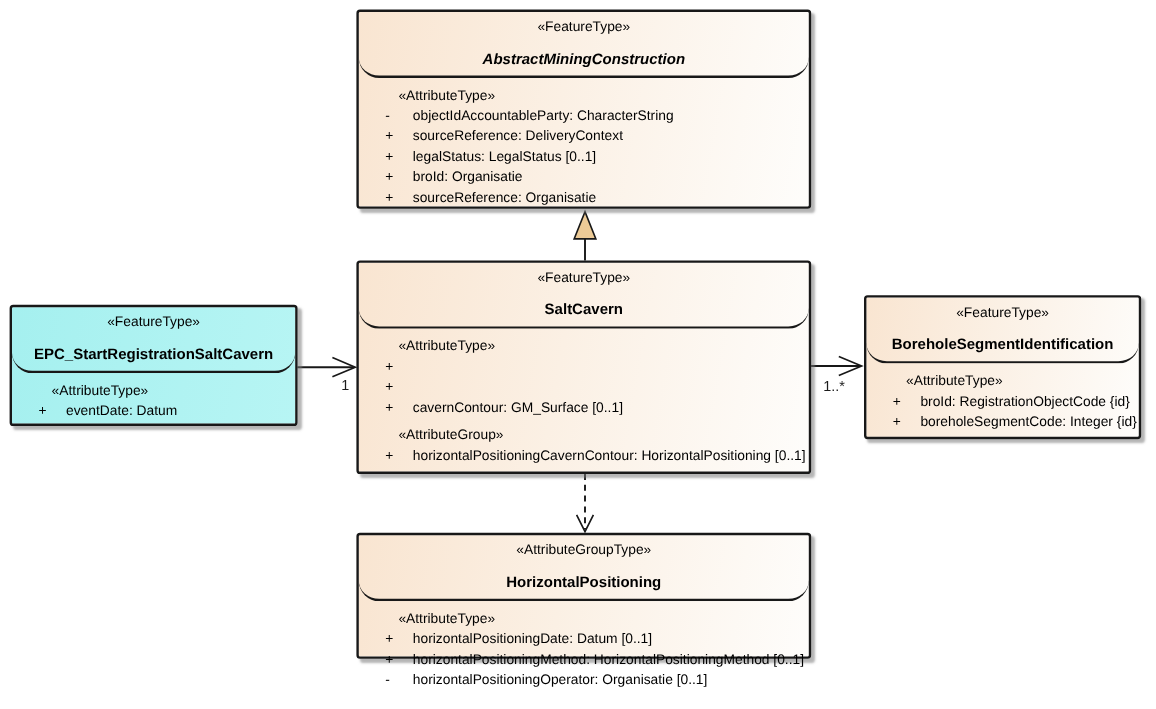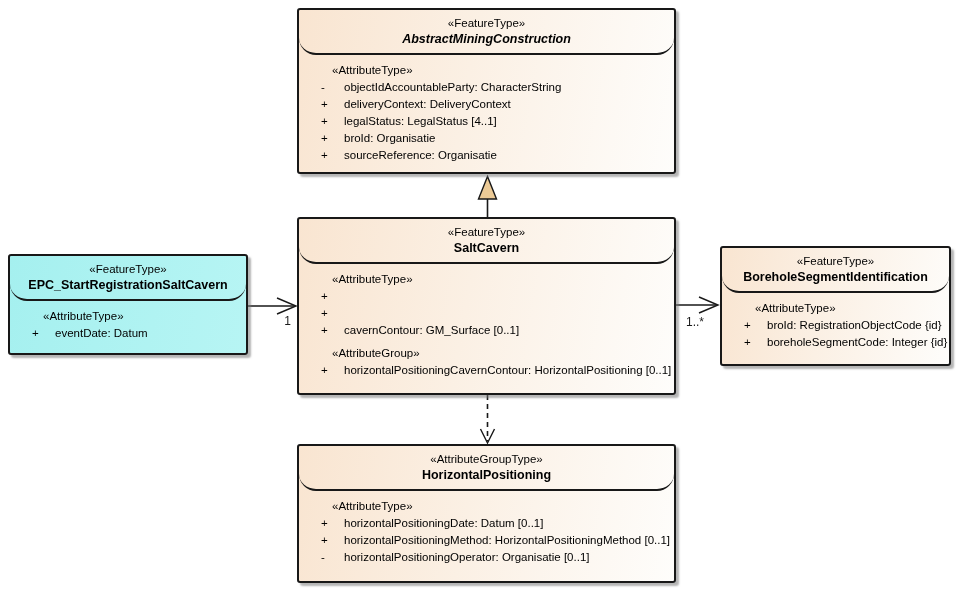--- a/index.html
+++ b/index.html
@@ -14,21 +14,21 @@
     box-shadow:3px 3px 2px rgba(120,120,120,0.55);
   }
   .uml-class.cyan { background:linear-gradient(100deg,#a5f0ef 0%,#b7f5f4 100%); }
   .class-title {
     border-bottom:2px solid #181818;
     display:flex; flex-direction:column; align-items:center; justify-content:center;
     padding:6px 4px 6px;
     border-radius:17px;
   }
   .stereotype { font-size:11.5px; line-height:14px; }
-  .class-name { font-size:12.5px; line-height:15px; font-weight:bold; margin-top:2px; }
+  .class-name { font-size:12.5px; line-height:15px; font-weight:bold; margin-top:12px; }
   .abstract-name { font-style:italic; }
   .class-body { padding:7px 4px 4px 20px; font-size:11.5px; }
   .section-label { padding-left:13px; height:17px; line-height:17px; }
   .row { display:flex; height:17px; line-height:17px; white-space:nowrap; }
   .vis { width:25px; padding-left:2px; box-sizing:border-box; flex:0 0 auto; }
   .gap { height:6px; }
   svg.connectors { position:absolute; left:0; top:0; pointer-events:none; }
   svg.connectors text { font-family:"Liberation Sans", sans-serif; font-size:12px; fill:#1c1c1c; }
 </style>
 </head>
@@ -67,25 +67,25 @@
       <div class="class-name abstract-name">AbstractMiningConstruction</div>
     </div>
     <div class="class-body">
       <div class="section-label">«AttributeType»</div>
       <div class="row">
         <span class="vis">-</span>
         <span>objectIdAccountableParty: CharacterString</span>
       </div>
       <div class="row">
         <span class="vis">+</span>
-        <span>deliveryContext: DeliveryContext</span>
+        <span>sourceReference: DeliveryContext</span>
       </div>
       <div class="row">
         <span class="vis">+</span>
-        <span>legalStatus: LegalStatus [4..1]</span>
+        <span>legalStatus: LegalStatus [0..1]</span>
       </div>
       <div class="row">
         <span class="vis">+</span>
         <span>broId: Organisatie</span>
       </div>
       <div class="row">
         <span class="vis">+</span>
         <span>sourceReference: Organisatie</span>
       </div>
     </div>
@@ -142,21 +142,21 @@
         <span class="vis">+</span>
         <span>broId: RegistrationObjectCode {id}</span>
       </div>
       <div class="row">
         <span class="vis">+</span>
         <span>boreholeSegmentCode: Integer {id}</span>
       </div>
     </div>
   </div>
 
-  <div class="uml-class" style="left:297px; top:444px; width:379px; height:139px;">
+  <div class="uml-class" style="left:297px; top:444px; width:379px; height:105px;">
     <div class="class-title">
       <div class="stereotype">«AttributeGroupType»</div>
       <div class="class-name">HorizontalPositioning</div>
     </div>
     <div class="class-body">
       <div class="section-label">«AttributeType»</div>
       <div class="row">
         <span class="vis">+</span>
         <span>horizontalPositioningDate: Datum [0..1]</span>
       </div>

